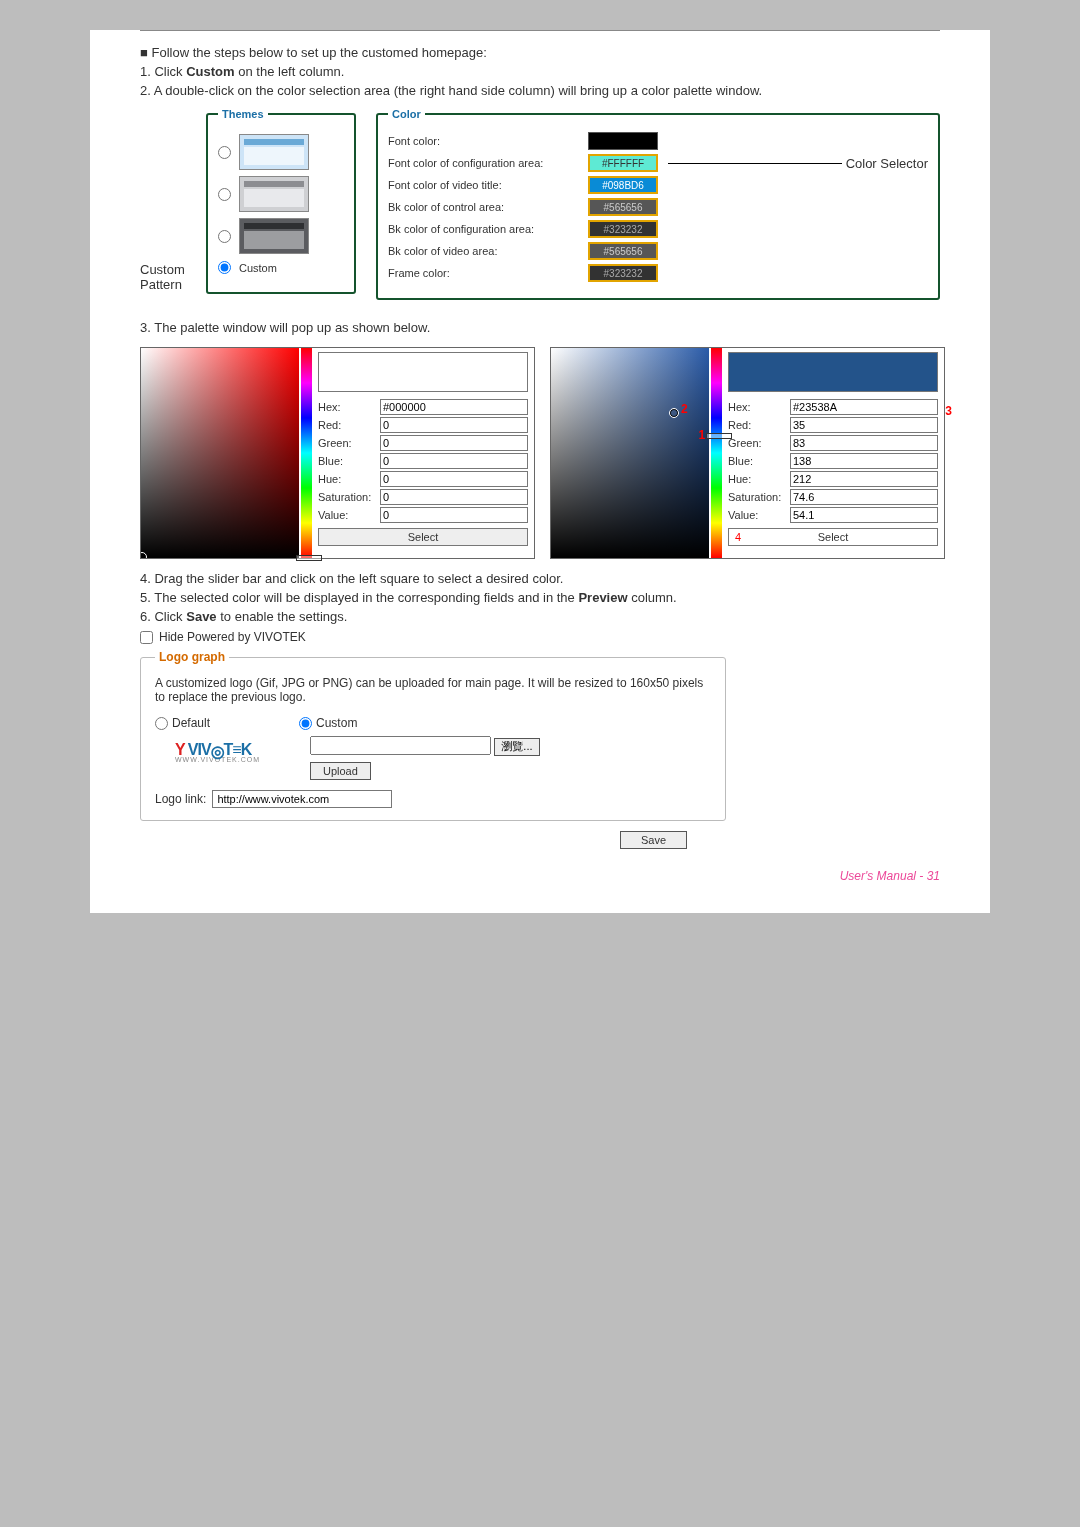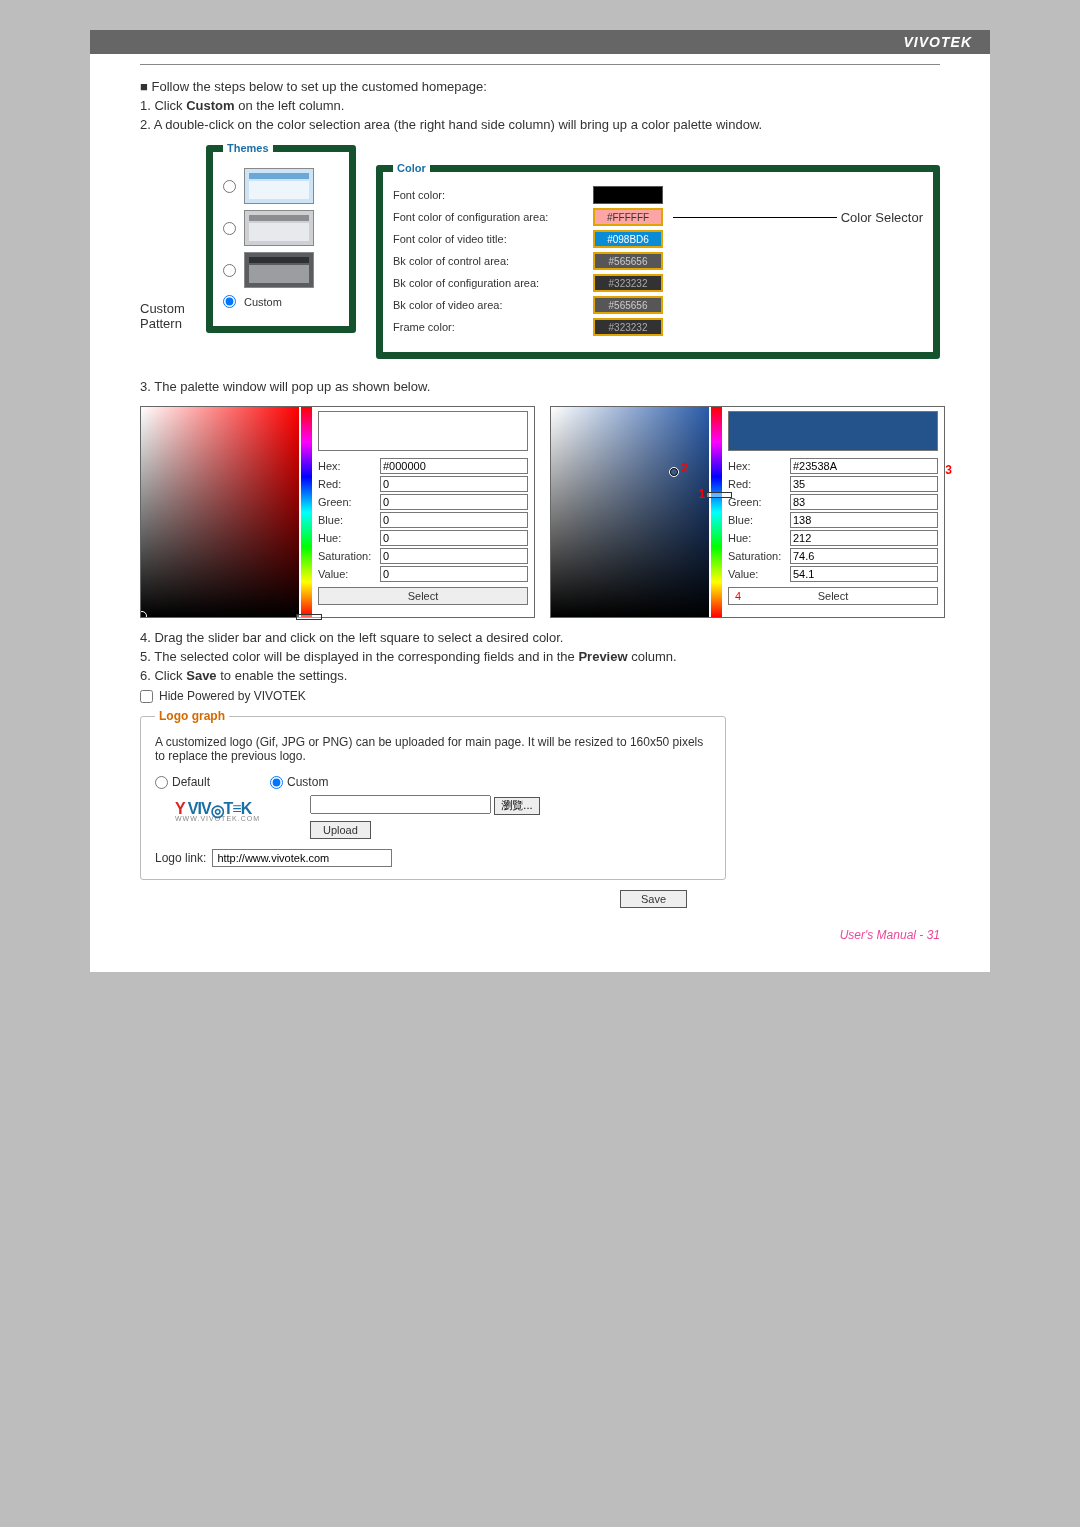--- a/index.html
+++ b/index.html
@@ -8,33 +8,33 @@
   .top-strip { background: #666; color: #fff; font-style: italic; font-weight: bold; text-align: right; padding: 4px 18px; font-size: 14px; letter-spacing: 1px; }
   .hr { border-top: 1px solid #888; margin: 10px 0 14px 0; }
   .content { padding: 0 50px; }
   .para { margin: 4px 0; text-align: justify; }
   .para .sq::before { content: "■ "; }
   .bold { font-weight: bold; }
   .panel { margin: 10px 0 20px 0; }
   
   
   .fs-row { display: flex; gap: 20px; align-items: flex-start; }
-  fieldset.fs { border: 7px solid #14532d; border-radius: 3px; padding: 8px 10px 12px 10px; font-size: 11px; }
+  fieldset.fs { border: 2px solid #14532d; border-radius: 3px; padding: 8px 10px 12px 10px; font-size: 11px; }
   fieldset.fs legend { color: #1b6fa6; font-weight: bold; padding: 0 4px; }
   .themes { width: 150px; }
   .theme-row { display: flex; align-items: center; gap: 8px; margin: 6px 0; }
   .theme-row input[type=radio] { margin: 0; }
   .thumb { width: 70px; height: 36px; border: 1px solid #888; background: #cde4f7; position: relative; }
   .thumb .bar { position: absolute; left: 4px; right: 4px; top: 4px; height: 6px; background: #6aa9d6; }
   .thumb .bg { position: absolute; left: 4px; right: 4px; top: 12px; bottom: 4px; background: #eef6fc; }
   .thumb.t2 { background: #cfd0d3; } .thumb.t2 .bar { background: #8c8d91; } .thumb.t2 .bg { background: #e8e9ec; }
   .thumb.t3 { background: #5b5c60; } .thumb.t3 .bar { background: #2e2f32; } .thumb.t3 .bg { background: #9c9da0; }
   .theme-custom-label { font-size: 11px; margin-top: 2px; }
   
-  .color-fs { flex: 1; margin-top: 20px; }
+  .color-fs { flex: 1; }
   .color .row { display: flex; align-items: center; gap: 10px; margin: 4px 0; }
   .color .label { width: 190px; }
   .swatch { width: 70px; height: 18px; border: 1px solid #555; font-size: 10px; text-align: center; line-height: 16px; }
   .hlbox { border: 2px solid #e2a400; }
   .callout-left { font-size: 13px; }
   .callout-right { font-size: 13px; }
   .label-line { border-top: 1px solid #000; flex: 1; height: 0; }
   
   
   .palettes { display: flex; gap: 15px; margin: 12px 0; }
@@ -57,38 +57,37 @@
   .frow span { width: 58px; }
   .frow input { flex: 1; border: 1px solid #777; font-size: 11px; padding: 0 2px; height: 16px; }
   .selbtn { margin-top: 4px; border: 1px solid #777; text-align: center; height: 18px; line-height: 16px; background: #eee; }
   .selbtn.hl { background: #fff; font-weight: normal; }
   .num1,.num2,.num3,.num4 { position: absolute; color: red; font-weight: bold; font-size: 12px; }
   
   
   fieldset.logo { border: 1px solid #bbb; border-radius: 3px; padding: 12px 14px; width: 586px; font-size: 12px; }
   fieldset.logo legend { color: #d46a00; font-weight: bold; padding: 0 4px; }
   .hidecb { display: flex; gap: 6px; align-items: center; font-size: 12px; margin: 6px 0; }
-  .logo-row { display: flex; gap: 60px; margin: 12px 0 6px 0; align-items: center; }
+  .logo-row { display: flex; gap: 89px; margin: 12px 0 6px 0; align-items: center; }
   .logo-row label { display: flex; gap: 4px; align-items: center; }
   .vlogo { margin: 4px 0 8px 20px; }
   .vlogo-text { font-family: Liberation Sans, sans-serif; font-weight: 900; font-size: 16px; color: #1b6fa6; letter-spacing: -1px; }
   .vlogo-text .y { color: #d22; }
   .vlogo-sub { font-size: 7px; color: #888; letter-spacing: 1px; margin-top: -3px; }
   .browse { border: 1px solid #555; background: #eee; padding: 0 6px; font-size: 11px; height: 18px; }
   .upload-btn { display: inline-block; border: 1px solid #555; background: #eee; padding: 2px 12px; font-size: 11px; margin-top: 6px; }
   .link-row { display: flex; gap: 6px; align-items: center; margin-top: 10px; }
   .link-row input { width: 180px; border: 1px solid #777; height: 18px; padding: 0 4px; font-size: 11px; }
   .savebtn { display: inline-block; border: 1px solid #555; background: #eee; padding: 2px 20px; font-size: 11px; margin: 10px 0 0 480px; }
   .footer { color: #ec4899; font-style: italic; text-align: right; font-size: 12px; padding: 20px 50px 0 0; }
 </style>
 </head>
 <body>
 
 <div class="page">
-  <div class="top-strip">VIVOTEK</div>
   <div class="content">
     <div class="hr"></div>
 
     <p class="para"><span class="sq"></span><span>Follow the steps below to set up the customed homepage:</span></p>
     <p class="para"><span>1. Click </span><span class="bold">Custom</span><span> on the left column.</span></p>
     <p class="para">2. A double-click on the color selection area (the right hand side column) will bring up a color palette window.</p>
 
     <div class="panel">
       <div class="fs-row">
         <div style="display:flex;align-items:flex-end;gap:6px;">
@@ -127,21 +126,21 @@
 
         <fieldset class="fs color-fs">
           <legend>Color</legend>
           <div class="color">
             <div class="row">
                 <span class="label">Font color:</span>
                 <div class="swatch" style="background:#000;color:#ccc"></div>
               </div>
             <div class="row">
                 <span class="label">Font color of configuration area:</span>
-                <div class="swatch hlbox" style="background:#fca5a5">#FFFFFF</div>
+                <div class="swatch hlbox" style="background:#5eead4">#FFFFFF</div>
               <div style="display:flex;align-items:center;gap:4px;flex:1;">
                   <div class="label-line"></div>
                   <span class="callout-right">Color Selector</span>
                 </div>
             </div>
             <div class="row">
                 <span class="label">Font color of video title:</span>
                 <div class="swatch hlbox" style="background:#098BD6;color:#fff">#098BD6</div>
               </div>
             <div class="row">

